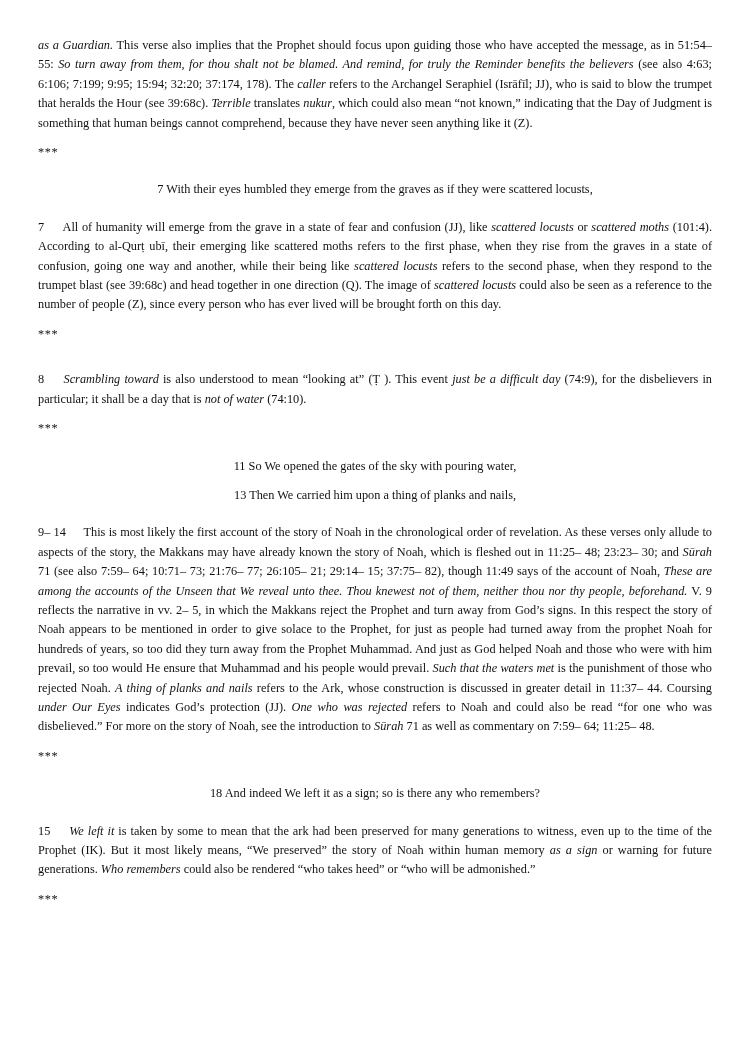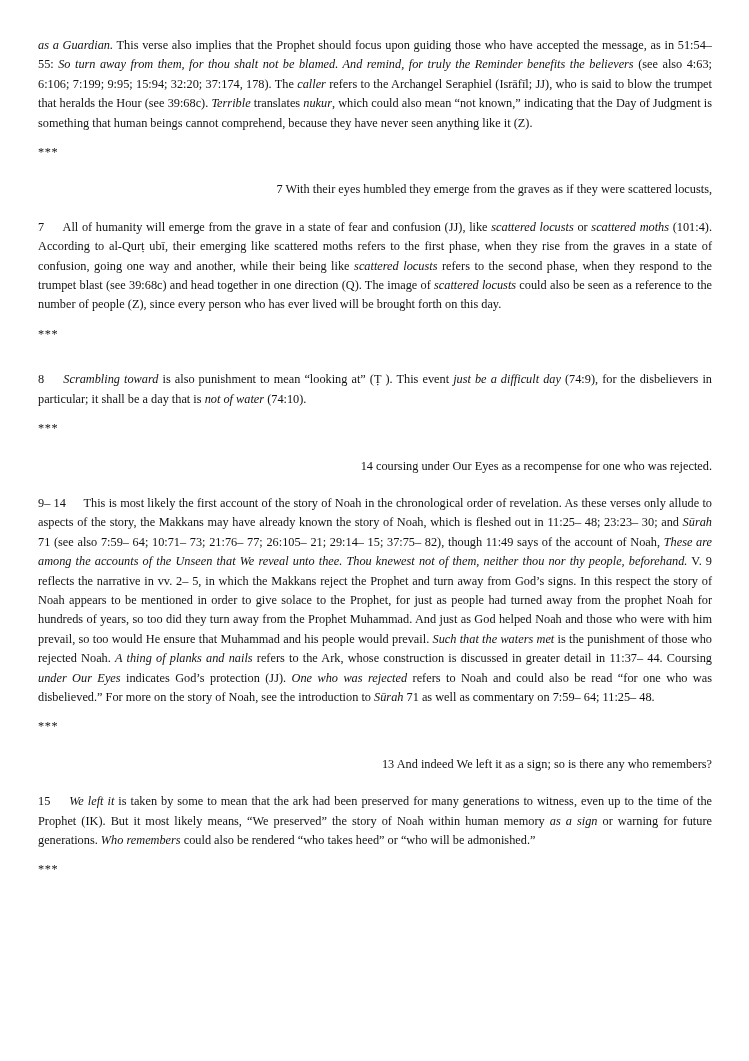--- a/index.html
+++ b/index.html
@@ -32,21 +32,21 @@
     text-justify: inter-word;
     color: #111111;
   }
   
   .para {
     margin-bottom: 10px;
   }
   
   .verse {
     margin-bottom: 10px;
-    text-align: right;
+    text-align: center;
   }
   .sep {
     margin: 0 0 10px 0;
     font-size: 12.3px;
     line-height: 19.4px;
     letter-spacing: 0.6px;
     text-align: left;
   }
   .spacer-sm { height: 8px; }
   .num {
@@ -69,34 +69,35 @@
     <p class="verse">7 With their eyes humbled they emerge from the graves as if they were scattered locusts,</p>
     <div class="spacer-sm"></div>
 
     <p class="para"><span class="num">7</span>&nbsp;&nbsp;<span>All of humanity will emerge from the grave in a state of fear and confusion (JJ), like </span><i>scattered locusts</i><span> or </span><i>scattered moths</i><span> (101:4). According to al-Qurṭ ubī, their emerging like scattered moths refers to the first phase, when they rise from the graves in a state of confusion, going one way and another, while their being like </span><i>scattered locusts</i><span> refers to the second phase, when they respond to the trumpet blast (see 39:68c) and head together in one direction (Q). The image of </span><i>scattered locusts</i><span> could also be seen as a reference to the number of people (Z), since every person who has ever lived will be brought forth on this day.</span></p>
 
     <p class="sep">***</p>
     <div class="spacer-sm"></div>
 
     <div class="spacer-sm"></div>
 
-    <p class="para"><span class="num">8</span>&nbsp;&nbsp;<i>Scrambling toward</i><span> is also punishment to mean “looking at” (Ṭ ). This event </span><i>just be a difficult day</i><span> (74:9), for the disbelievers in particular; it shall be a day that is </span><i>not of water</i><span> (74:10).</span></p>
+    <p class="para"><span class="num">8</span>&nbsp;&nbsp;<i>Scrambling toward</i><span> is also understood to mean “looking at” (Ṭ ). This event </span><i>just be a difficult day</i><span> (74:9), for the disbelievers in particular; it shall be a day that is </span><i>not of water</i><span> (74:10).</span></p>
 
     <p class="sep">***</p>
     <div class="spacer-sm"></div>
 
-    <p class="verse">14 coursing under Our Eyes as a recompense for one who was rejected.</p>
+    <p class="verse">11 So We opened the gates of the sky with pouring water,</p>
+    <p class="verse">13 Then We carried him upon a thing of planks and nails,</p>
     <div class="spacer-sm"></div>
 
     <p class="para"><span class="num">9– 14</span>&nbsp;&nbsp;<span>This is most likely the first account of the story of Noah in the chronological order of revelation. As these verses only allude to aspects of the story, the Makkans may have already known the story of Noah, which is fleshed out in 11:25– 48; 23:23– 30; and </span><i>Sūrah</i><span> 71 (see also 7:59– 64; 10:71– 73; 21:76– 77; 26:105– 21; 29:14– 15; 37:75– 82), though 11:49 says of the account of Noah, </span><i>These are among the accounts of the Unseen that We reveal unto thee. Thou knewest not of them, neither thou nor thy people, beforehand.</i><span> V. 9 reflects the narrative in vv. 2– 5, in which the Makkans reject the Prophet and turn away from God’s signs. In this respect the story of Noah appears to be mentioned in order to give solace to the Prophet, for just as people had turned away from the prophet Noah for hundreds of years, so too did they turn away from the Prophet Muhammad. And just as God helped Noah and those who were with him prevail, so too would He ensure that Muhammad and his people would prevail. </span><i>Such that the waters met</i><span> is the punishment of those who rejected Noah. </span><i>A thing of planks and nails</i><span> refers to the Ark, whose construction is discussed in greater detail in 11:37– 44. Coursing </span><i>under Our Eyes</i><span> indicates God’s protection (JJ). </span><i>One who was rejected</i><span> refers to Noah and could also be read “for one who was disbelieved.” For more on the story of Noah, see the introduction to </span><i>Sūrah</i><span> 71 as well as commentary on 7:59– 64; 11:25– 48.</span></p>
 
     <p class="sep">***</p>
     <div class="spacer-sm"></div>
 
-    <p class="verse">13 And indeed We left it as a sign; so is there any who remembers?</p>
+    <p class="verse">18 And indeed We left it as a sign; so is there any who remembers?</p>
     <div class="spacer-sm"></div>
 
     <p class="para"><span class="num">15</span>&nbsp;&nbsp;<i>We left it</i><span> is taken by some to mean that the ark had been preserved for many generations to witness, even up to the time of the Prophet (IK). But it most likely means, “We preserved” the story of Noah within human memory </span><i>as a sign</i><span> or warning for future generations. </span><i>Who remembers</i><span> could also be rendered “who takes heed” or “who will be admonished.”</span></p>
 
     <p class="sep">***</p>
 
   </div>
 </div>
 
 </body></html>

